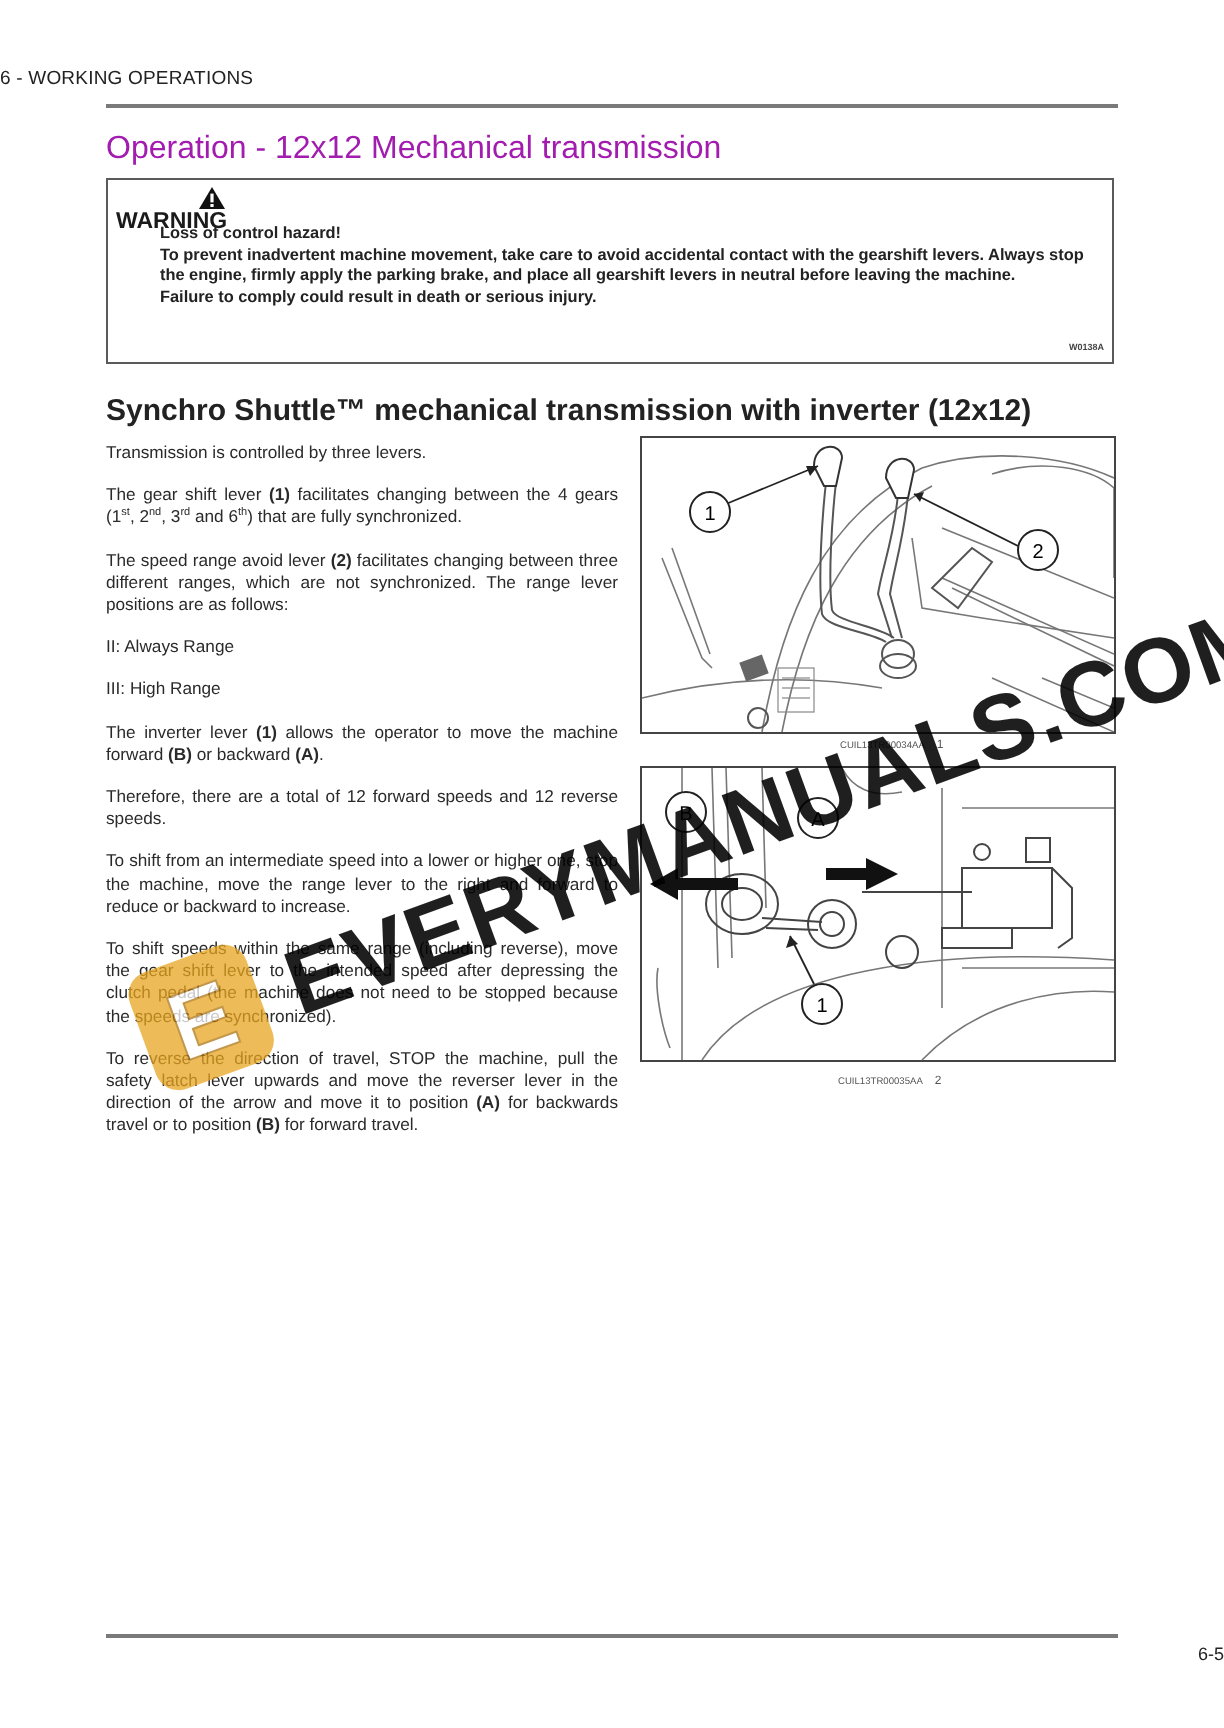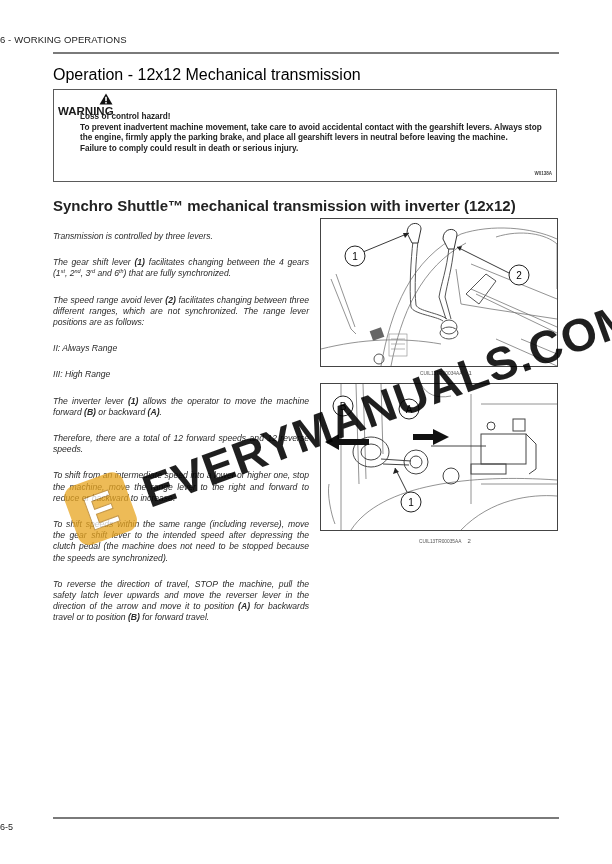--- a/index.html
+++ b/index.html
@@ -3,40 +3,40 @@
 <meta charset="utf-8">
 <style>
   html, body { margin: 0; padding: 0; background: #ffffff; }
   body { width: 612px; height: 864px; position: relative; overflow: hidden;
          font-family: "Liberation Sans", sans-serif; color: #1a1a1a; }
   .running-header { position: absolute; left: 0; width: 612px; top: 34px; 
          font-size: 9.5px; letter-spacing: 0.1px; color: #222; }
   .rule { position: absolute; left: 53px; width: 506px; height: 2px; background: #7a7a7a; }
   .rule.top { top: 52px; }
   .rule.bottom { top: 817px; }
-  .page-title { position: absolute; left: 53px; top: 66px; font-size: 16px; color: #000000; }
+  .page-title { position: absolute; left: 53px; top: 66px; font-size: 16px; color: #a21caf; }
   .warning-box { position: absolute; left: 53px; top: 89px; width: 504px; height: 93px;
          border: 1.5px solid #5a5a5a; box-sizing: border-box; }
   .warning-head { position: absolute; left: 4px; top: 3px; font-weight: bold; font-size: 11.5px; display: flex; align-items: flex-end; flex-direction: column; }
   .warning-head svg { margin-right: 1px; }
   .warning-body { position: absolute; left: 26px; top: 22px; width: 474px; font-size: 8.2px;
          font-weight: bold; line-height: 10.6px; color: #222; }
   .warning-code { position: absolute; right: 4px; bottom: 5px; font-size: 4.5px; font-weight: bold; color: #444; }
   .section-title { position: absolute; left: 53px; top: 197px; font-size: 15px; font-weight: bold; color: #222; }
   .col { position: absolute; left: 53px; top: 216px; width: 256px; font-size: 8.6px; line-height: 11.2px; color: #2a2a2a; text-align: justify; }
-  .col p { margin: 15px 0 10px 0; font-style: italic; }
+  .col p { margin: 5px 0 10px 0; }
   sup { font-size: 5.5px; line-height: 0; vertical-align: 3.5px; }
   .fig { position: absolute; border: 1.3px solid #444; box-sizing: border-box; background: #fff; overflow: hidden; }
   .fig1 { left: 320px; top: 218px; width: 238px; height: 149px; }
   .fig2 { left: 320px; top: 383px; width: 238px; height: 148px; }
   .fig-caption { position: absolute; font-size: 4.8px; color: #555; }
   .fig-caption .num { font-size: 6px; margin-left: 6px; }
   .cap1 { left: 420px; top: 370px; }
   .cap2 { left: 419px; top: 538px; }
-  .page-number { position: absolute; left: 0; width: 612px; top: 822px; text-align: left; font-size: 9px; color: #222; }
+  .page-number { position: absolute; left: 0; width: 612px; top: 822px; text-align: right; font-size: 9px; color: #222; }
   .watermark { position: absolute; left: 0; top: 0; width: 612px; height: 864px; pointer-events: none; }
 </style>
 </head>
 <body>
 
 <div class="running-header">6 - WORKING OPERATIONS</div>
 <div class="rule top"></div>
 
 <div class="page-title">Operation - 12x12 Mechanical transmission</div>
 

